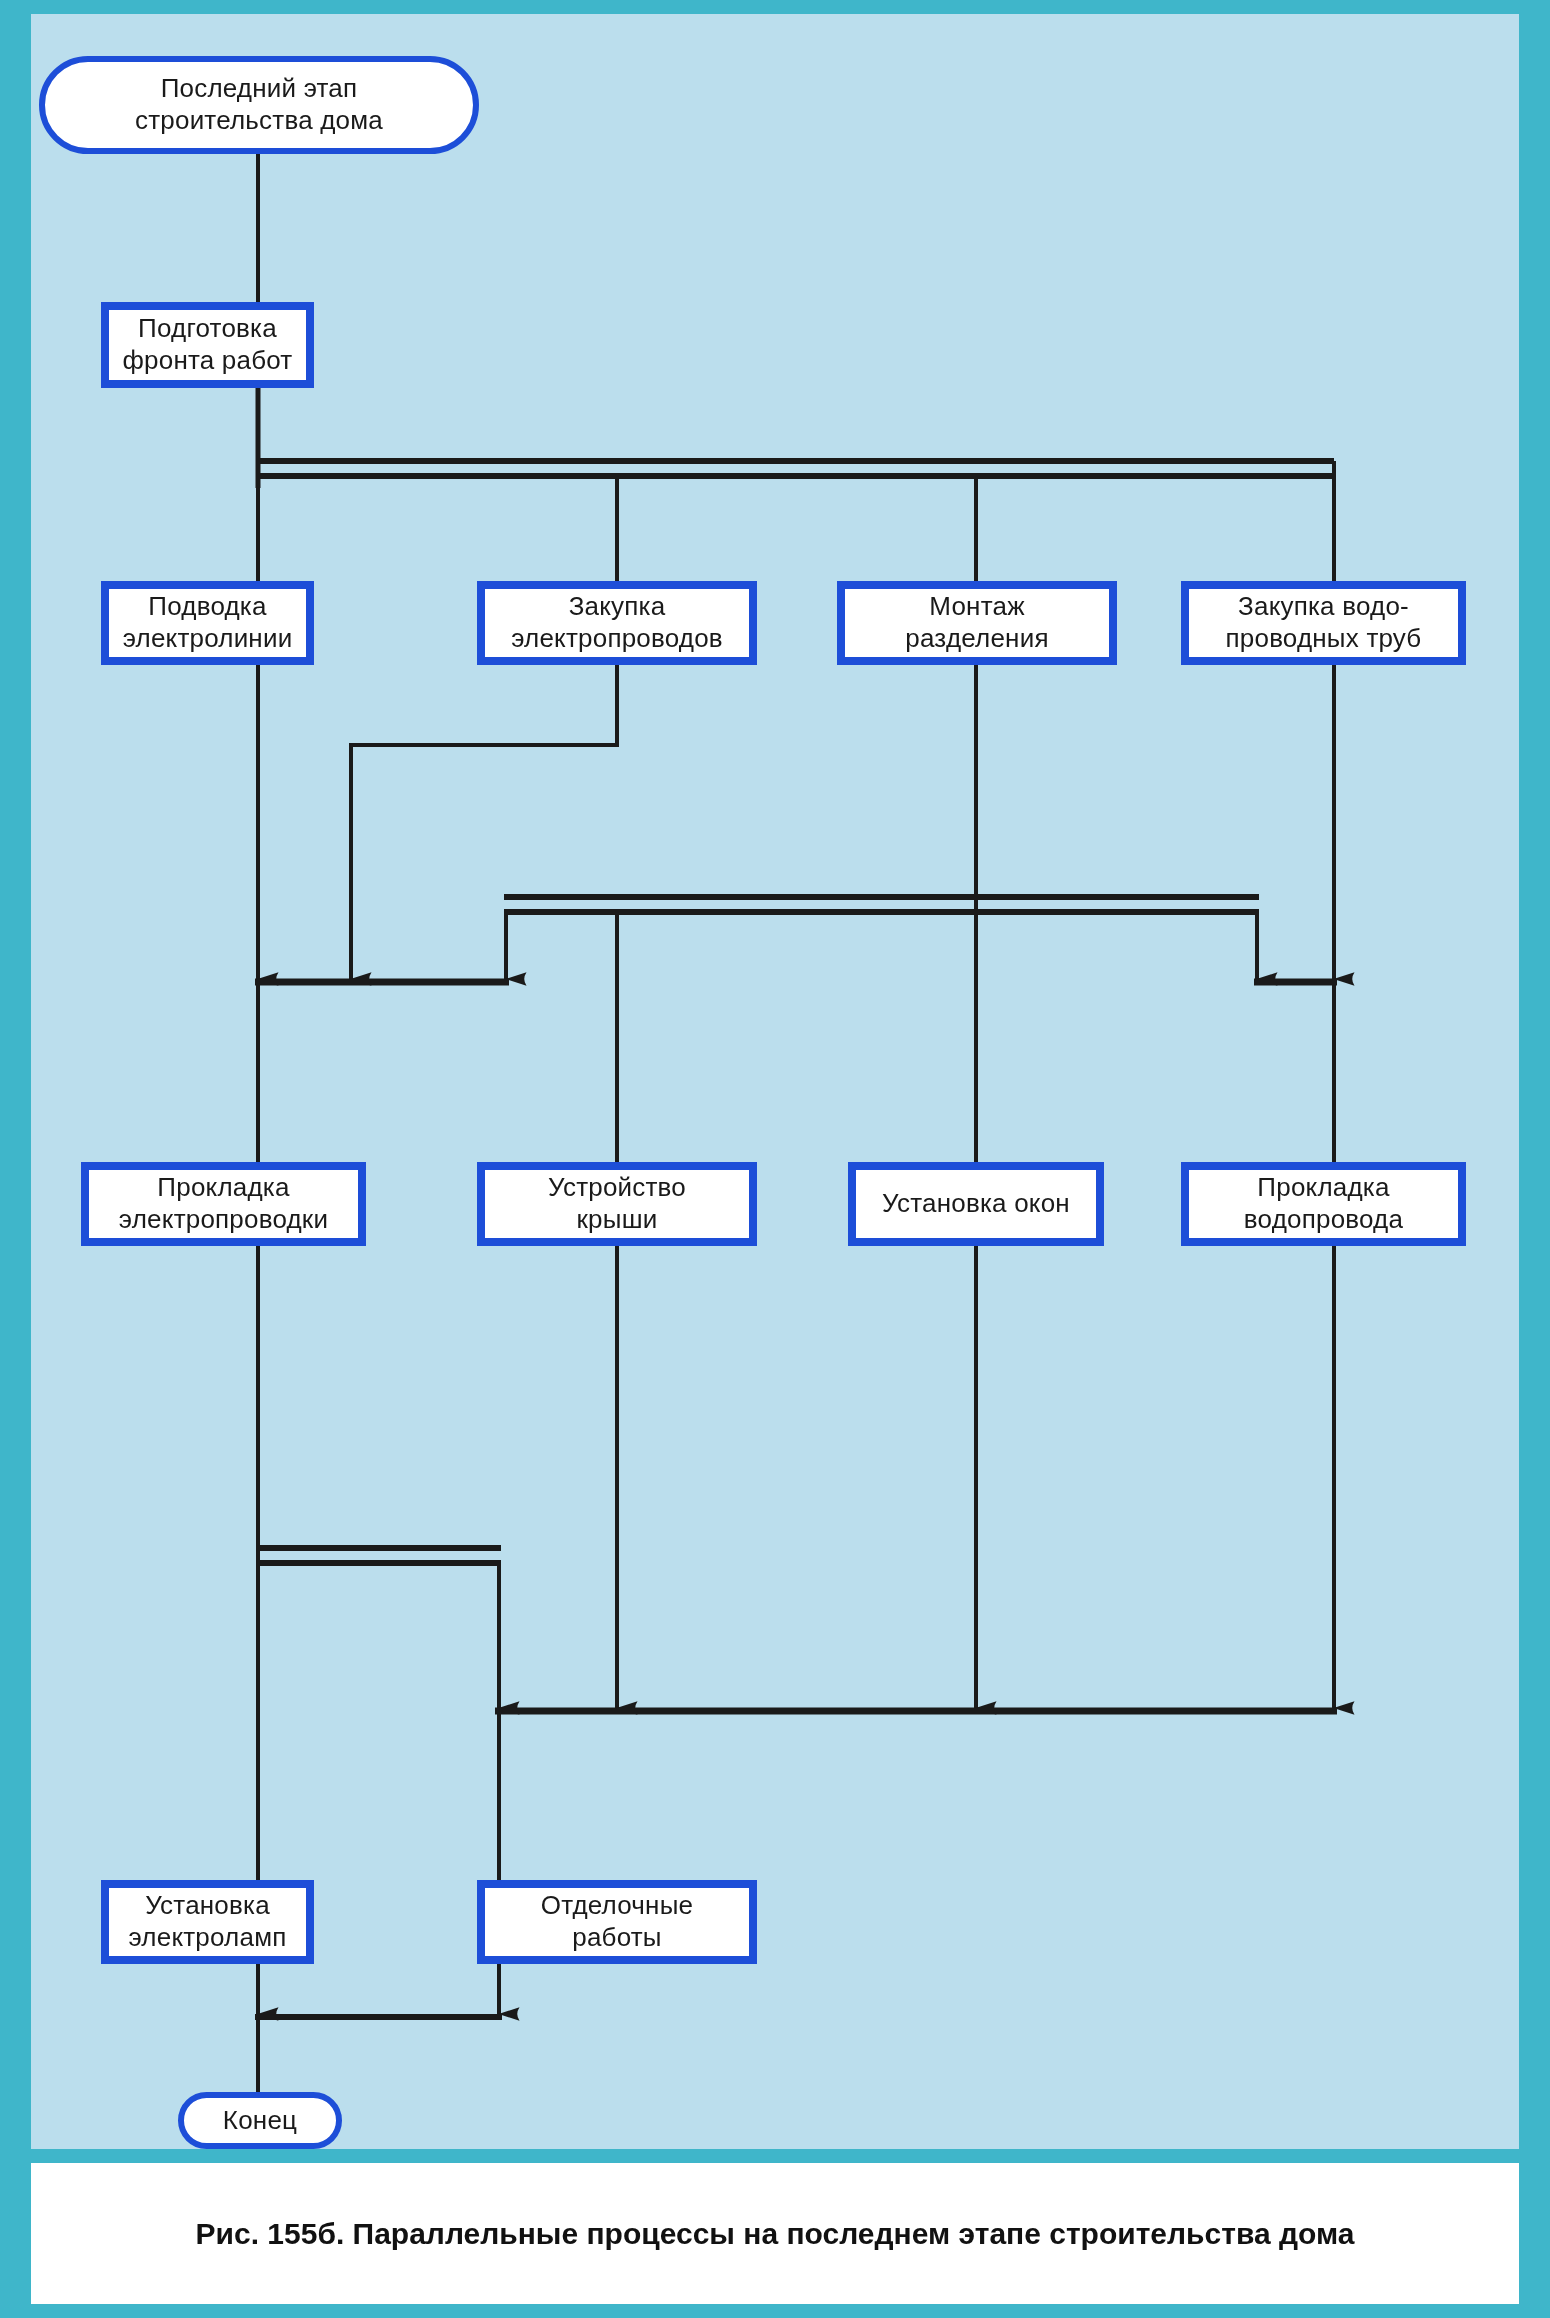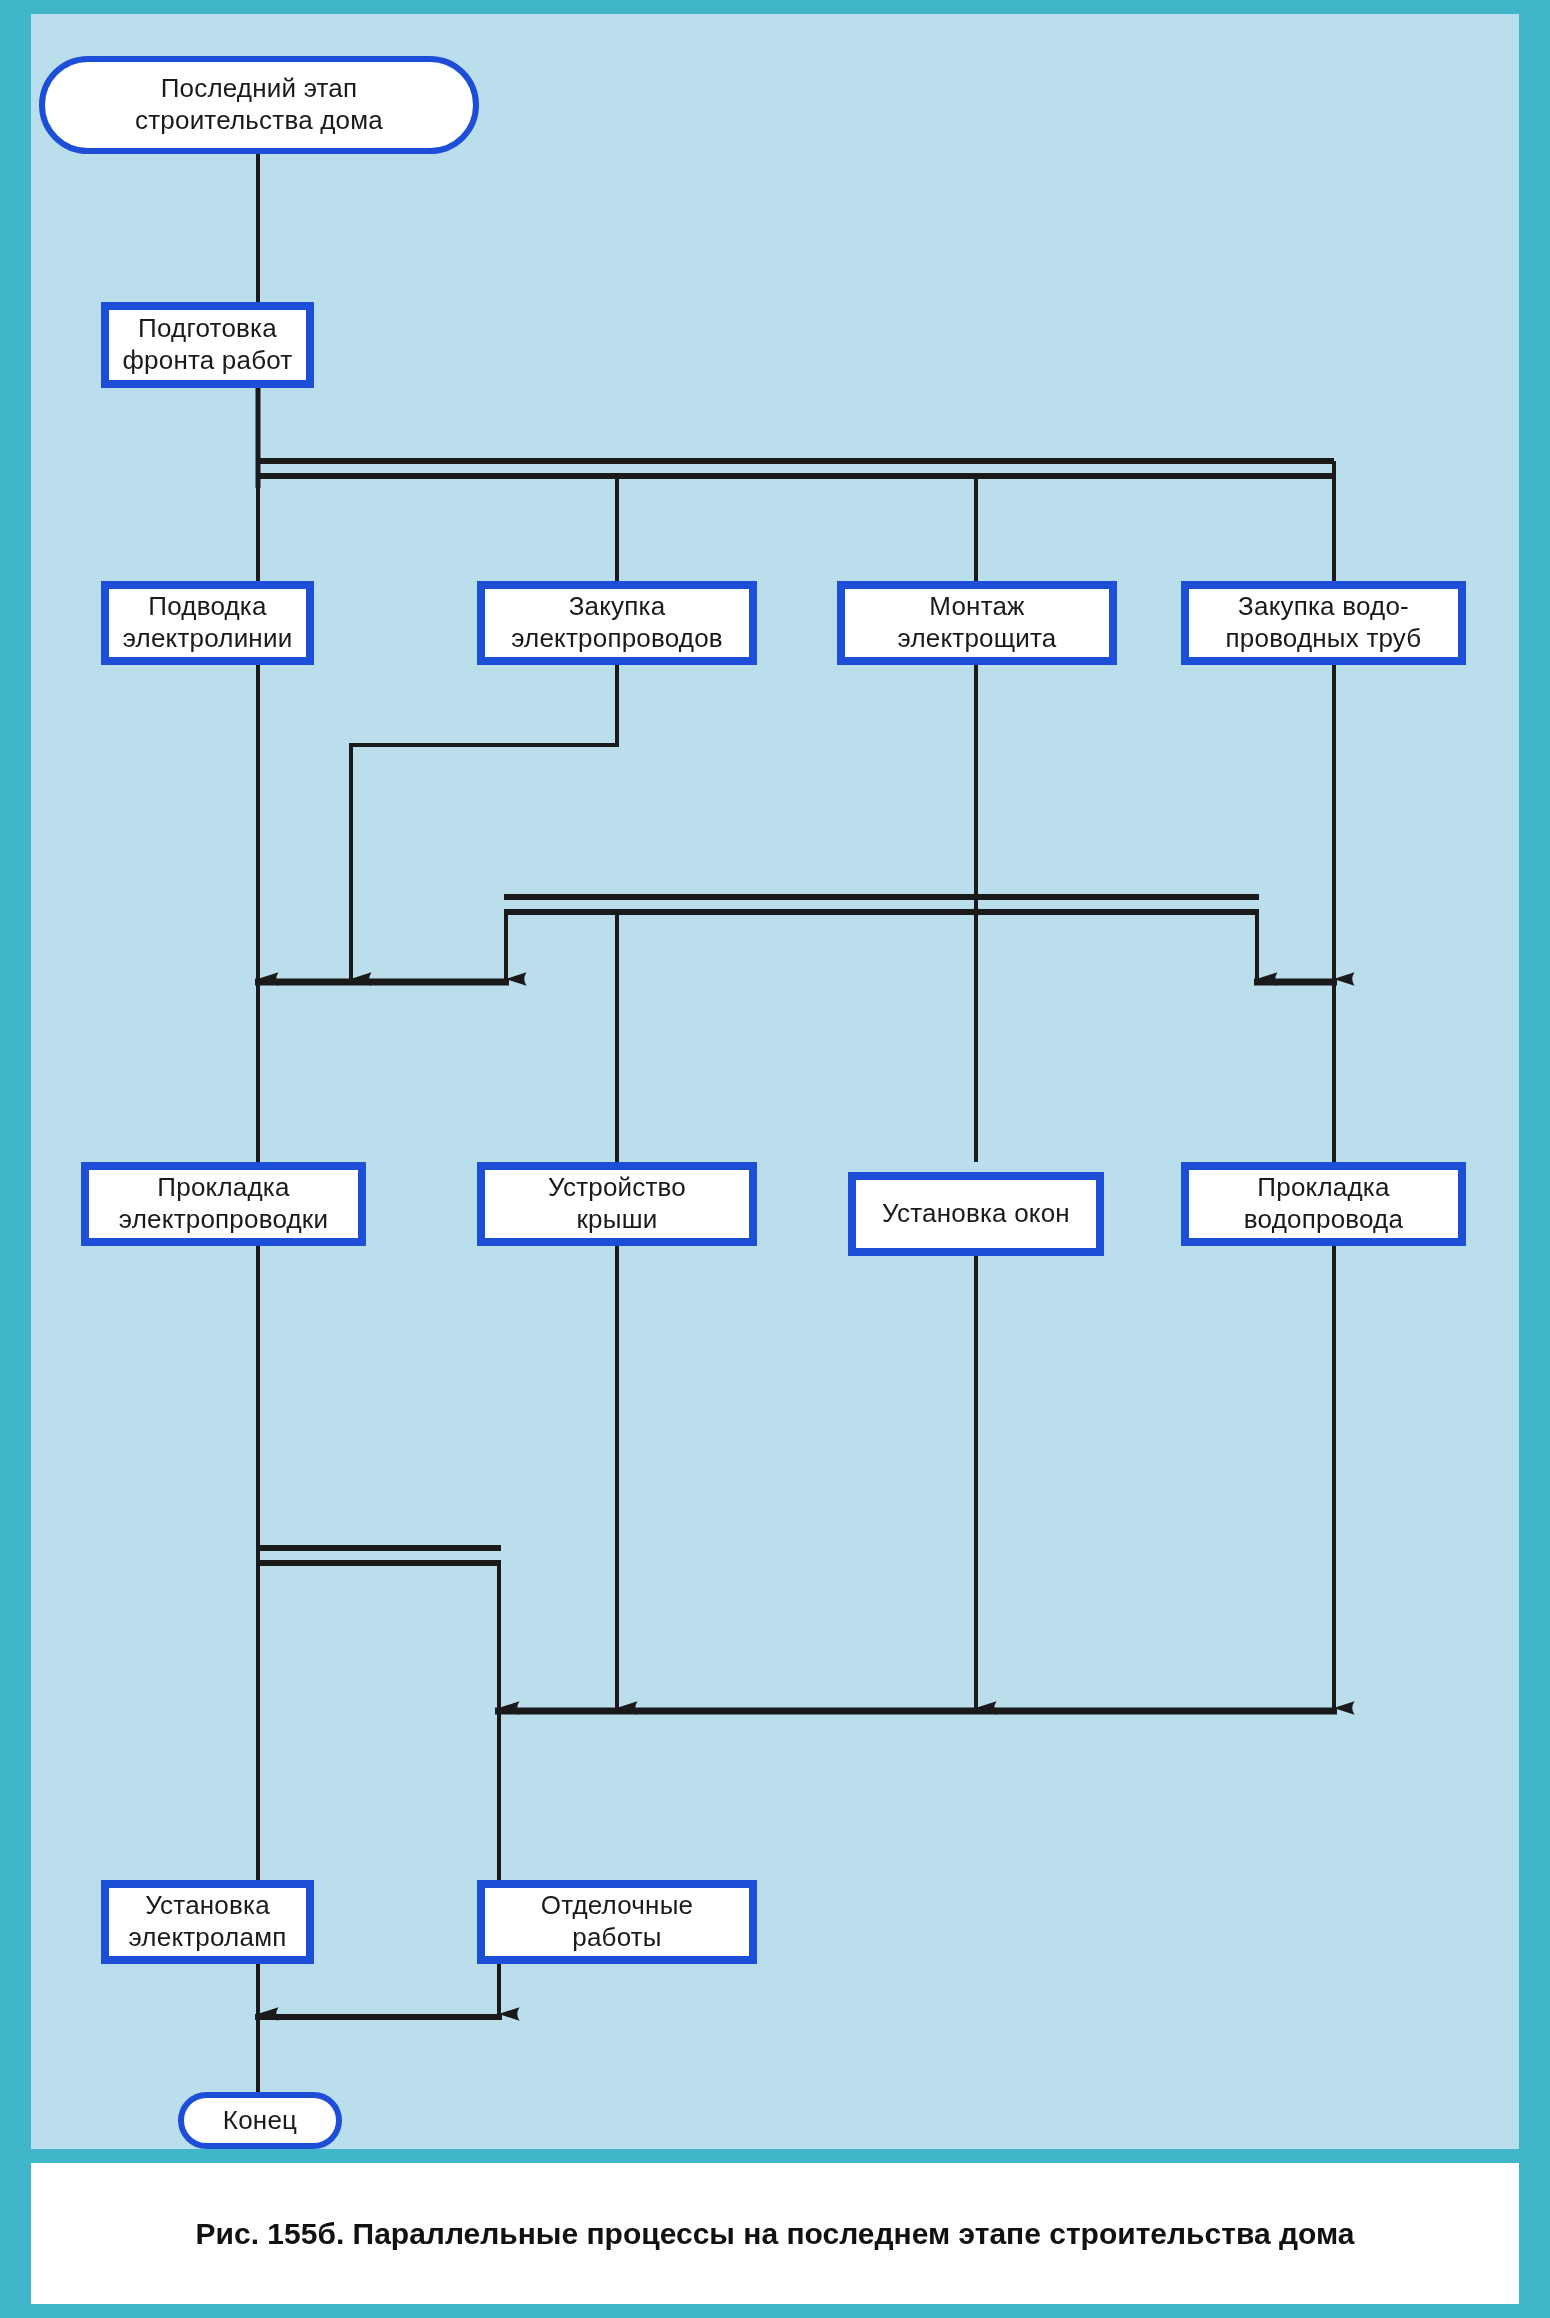--- a/index.html
+++ b/index.html
@@ -173,36 +173,36 @@
 
     <div class="node" style="left:446px; top:567px; width:280px; height:84px;">
       <span class="label"><span>Закупка</span><br><span>электропроводов</span></span>
     </div>
 
     <div class="node" style="left:70px; top:567px; width:213px; height:84px;">
       <span class="label"><span>Подводка</span><br><span>электролинии</span></span>
     </div>
 
     <div class="node" style="left:806px; top:567px; width:280px; height:84px;">
-      <span class="label"><span>Монтаж</span><br><span>электрощита</span></span>
+      <span class="label"><span>Монтаж</span><br><span>разделения</span></span>
     </div>
 
     <div class="node" style="left:1150px; top:567px; width:285px; height:84px;">
       <span class="label"><span>Закупка водо-</span><br><span>проводных труб</span></span>
     </div>
 
     <div class="node" style="left:50px; top:1148px; width:285px; height:84px;">
       <span class="label"><span>Прокладка</span><br><span>электропроводки</span></span>
     </div>
 
     <div class="node" style="left:446px; top:1148px; width:280px; height:84px;align-items:center;">
       <span class="label"><span>Устройство</span><br><span>крыши</span></span>
     </div>
 
-    <div class="node" style="left:817px; top:1148px; width:256px; height:84px;margin-top:10px;">
+    <div class="node" style="left:817px; top:1148px; width:256px; height:84px;">
       <span class="label"><span>Установка окон</span></span>
     </div>
 
     <div class="node" style="left:1150px; top:1148px; width:285px; height:84px;">
       <span class="label"><span>Прокладка</span><br><span>водопровода</span></span>
     </div>
 
     <div class="node" style="left:70px; top:1866px; width:213px; height:84px;">
       <span class="label"><span>Установка</span><br><span>электроламп</span></span>
     </div>

